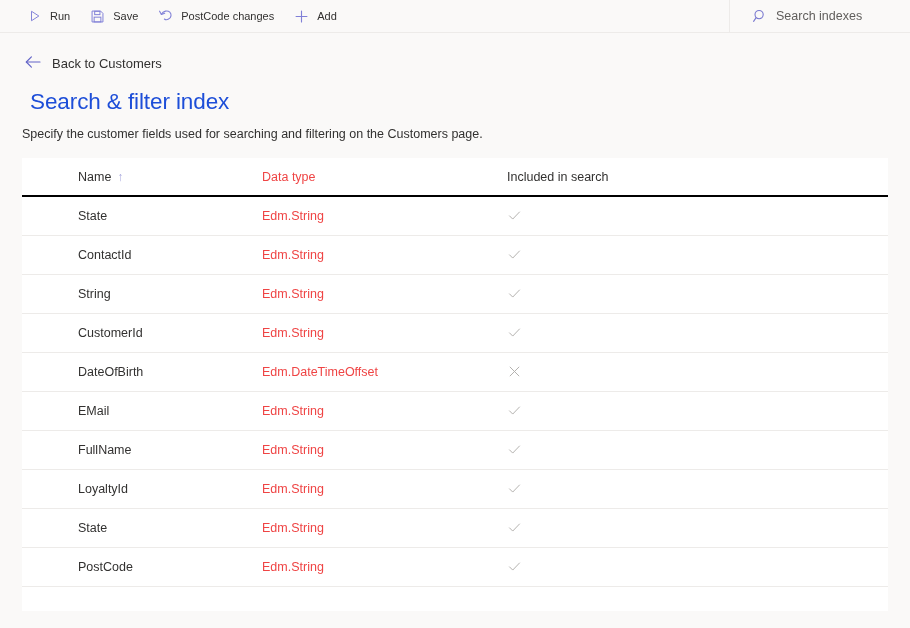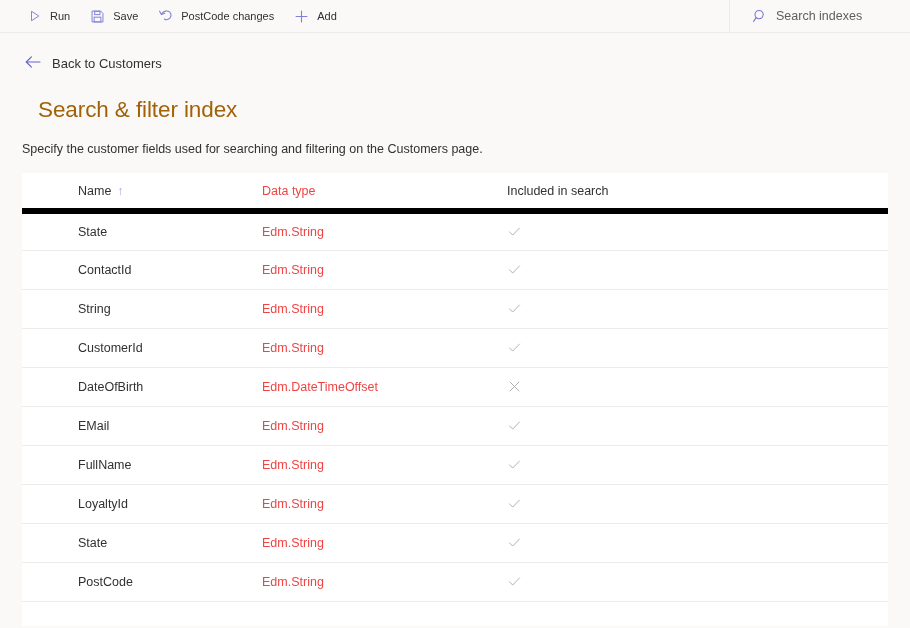--- a/index.html
+++ b/index.html
@@ -111,22 +111,22 @@
     flex: none;
   }
 
   
   .page-head {
     padding: 0 22px;
   }
   .page-title {
     font-size: 22.5px;
     font-weight: 400;
-    color: #a16207;
-    margin: 16px;
+    color: #1d4ed8;
+    margin: 8px;
     line-height: 30px;
     letter-spacing: -0.1px;
   }
   .subhead-row {
     display: flex;
     align-items: center;
     justify-content: space-between;
     margin-top: 9px;
   }
   .page-subtitle {
@@ -171,21 +171,21 @@
     table-layout: fixed;
   }
   table.grid th {
     text-align: left;
     font-weight: 400;
     font-size: 12.5px;
     color: #323130;
     height: 38px;
     padding: 0;
     vertical-align: middle;
-    border-bottom: 6px solid #000000;
+    border-bottom: 2px solid #000000;
     cursor: pointer;
     background: #ffffff;
   }
   table.grid td {
     font-size: 12.5px;
     color: #323130;
     height: 39px;
     padding: 0;
     vertical-align: middle;
     border-bottom: 1px solid #edebe9;

